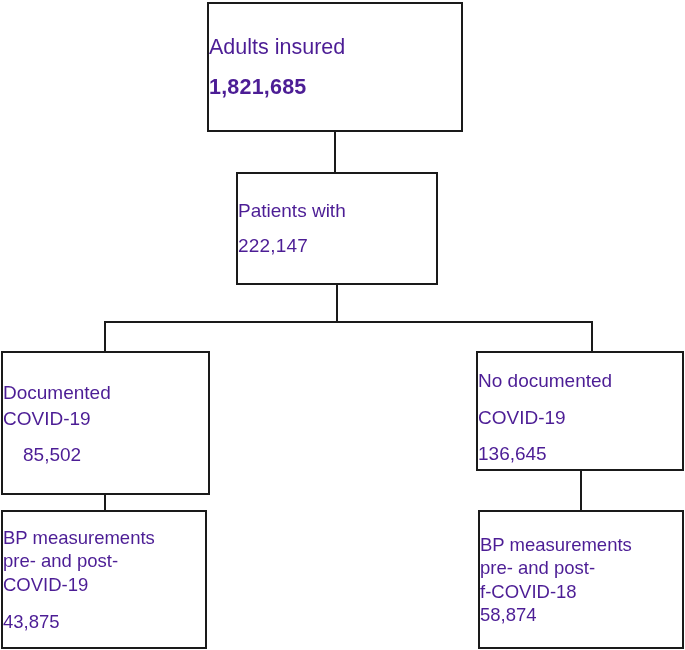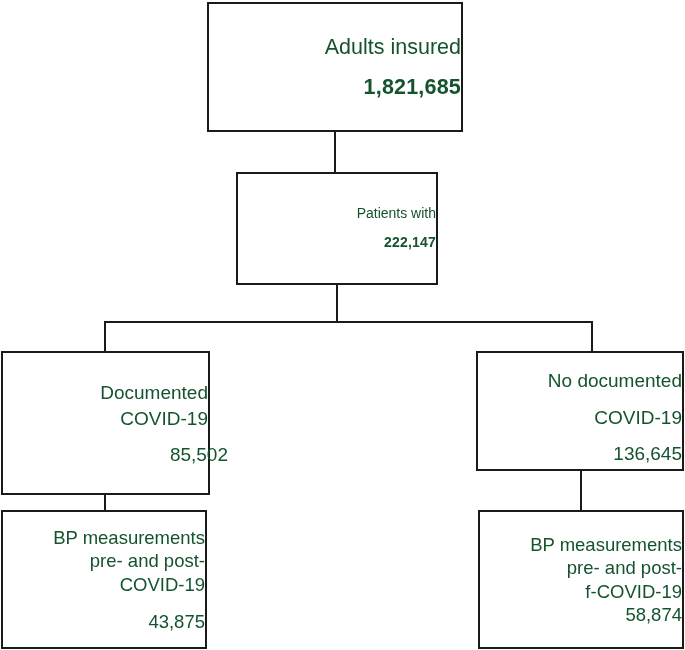--- a/index.html
+++ b/index.html
@@ -17,22 +17,22 @@
   }
   .node-box {
     position: absolute;
     box-sizing: border-box;
     border: 2px solid #1a1a1a;
     background: #ffffff;
     display: flex;
     flex-direction: column;
     align-items: center;
     justify-content: center;
-    text-align: right;
-    color: #14532d;
+    text-align: left;
+    color: #4c1d95;
     z-index: 2;
   }
   .node-line {
     display: block;
     width: 100%;
     line-height: 1.26;
   }
   .node-count {
     display: block;
     width: 100%;
@@ -49,23 +49,23 @@
   
   #box-adults {
     left: 207px; top: 2px; width: 256px; height: 130px;
     font-size: 21.5px;
   }
   #box-adults .node-line { margin-top: 1px; }
   #box-adults .node-count { margin-top: 13px; font-weight: bold; letter-spacing: .2px; }
 
   #box-ckd {
     left: 236px; top: 172px; width: 202px; height: 113px;
-    font-size: 14px;
+    font-size: 19px;
   }
-  #box-ckd .node-count { margin-top: 11px; font-weight: bold; letter-spacing: .2px; }
+  #box-ckd .node-count { margin-top: 11px; font-weight: normal; letter-spacing: .2px; }
 
   #box-documented {
     left: 1px; top: 351px; width: 209px; height: 144px;
     font-size: 19px;
   }
   #box-documented .node-line { margin-top: 2px; }
   #box-documented .node-count { margin-top: 12px; padding-left: 40px; }
 
   #box-no-documented {
     left: 476px; top: 351px; width: 208px; height: 120px;
@@ -133,17 +133,17 @@
   <div class="node-box" id="box-bp-left">
     <span class="node-line">BP measurements</span>
     <span class="node-line">pre- and post-</span>
     <span class="node-line">COVID-19</span>
     <span class="node-count">43,875</span>
   </div>
 
   <div class="node-box" id="box-bp-right">
     <span class="node-line">BP measurements</span>
     <span class="node-line">pre- and post-</span>
-    <span class="node-line">f-COVID-19</span>
+    <span class="node-line">f-COVID-18</span>
     <span class="node-count">58,874</span>
   </div>
 
 </div>
 
 </body></html>

